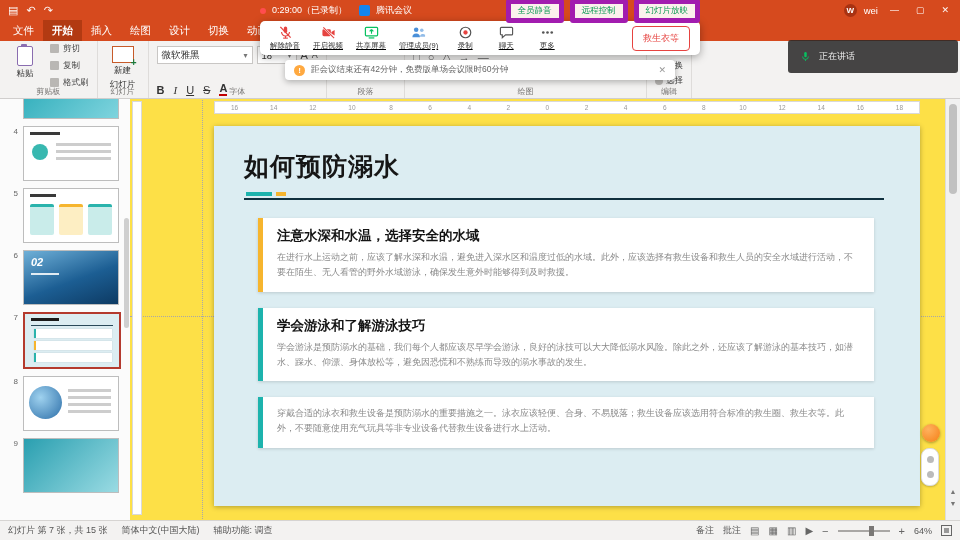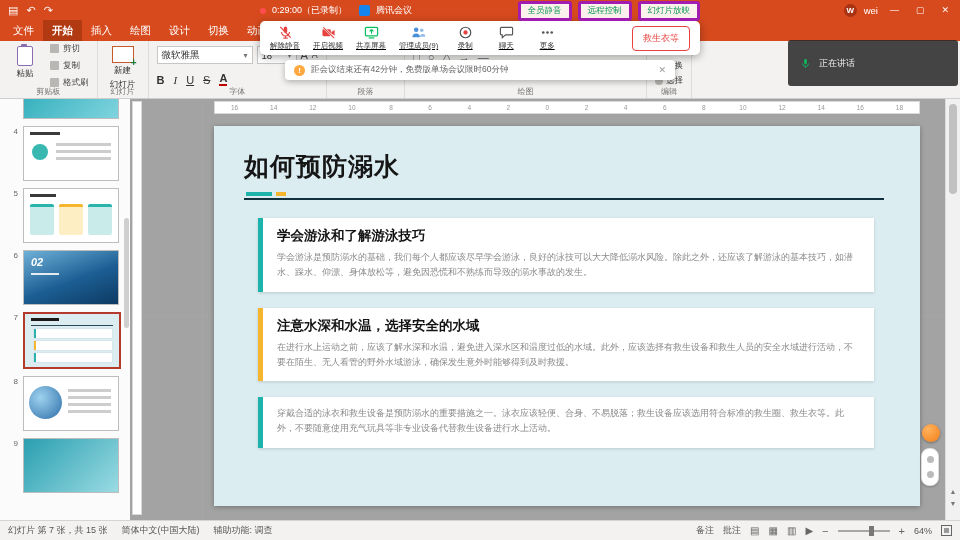--- a/index.html
+++ b/index.html
@@ -27,21 +27,21 @@
   .g-clip{display:flex;gap:8px;}
   .bigbtn{display:flex;flex-direction:column;align-items:center;gap:2px;width:34px;}
   .clipicon{width:14px;height:18px;border:1.5px solid #8a6db0;border-radius:2px;background:#fff;position:relative;}
   .clipicon:after{content:"";position:absolute;left:3px;top:-3px;width:6px;height:3px;background:#8a6db0;border-radius:1px;}
   .bigbtn .blab{font-size:8.5px;color:#333;}
   .minicol{display:flex;flex-direction:column;justify-content:center;gap:5px;}
   .mini{display:flex;align-items:center;gap:4px;font-size:8.5px;color:#444;}
   .mini .mi{width:9px;height:9px;background:#b9b7b4;border-radius:1px;display:inline-block;}
   .slideicon{width:20px;height:15px;border:1.2px solid #c75b2a;background:#fff;position:relative;}
   .slideicon:after{content:"+";position:absolute;right:-4px;bottom:-6px;color:#1a7a3c;font-size:10px;font-weight:bold;}
-  .g-font .rowa{display:flex;align-items:center;gap:4px;margin-bottom:9px;}
+  .g-font .rowa{display:flex;align-items:center;gap:4px;margin-bottom:19px;}
   .fontbox{width:86px;height:16px;border:1px solid #c8c6c4;background:#fff;font-size:9.5px;color:#333;display:flex;align-items:center;justify-content:space-between;padding:0 4px;}
   .sizebox{width:30px;height:16px;border:1px solid #c8c6c4;background:#fff;font-size:9.5px;color:#333;display:flex;align-items:center;justify-content:space-between;padding:0 4px;}
   .caret{color:#777;font-size:8px;}
   .aglyph{font-size:11px;color:#444;}
   .aglyph.small{font-size:9px;}
   .rowb{display:flex;align-items:center;gap:9px;font-size:11px;color:#333;}
   .fx{font-weight:bold;}
   .fi{font-style:italic;font-family:"Liberation Serif",serif;}
   .fu{text-decoration:underline;}
   .fs{text-decoration:line-through;}
@@ -80,21 +80,21 @@
   .by{background:#fdeec3;border-top:3px solid #f6b52e;}
   .tv-cur{position:absolute;inset:0;background:#dcedf2;}
   .tv-cur .tl{position:absolute;left:6px;top:4px;width:28px;height:3px;background:#1b1b1b;}
   .tv-cur .hr{position:absolute;left:6px;right:6px;top:11px;height:1px;background:#2a4a5a;}
   .tv-cur b{position:absolute;left:9px;right:7px;height:9px;background:#fff;border-left:2px solid #2ab3ac;box-shadow:0 0 1px rgba(0,0,0,.2);}
   .tv-cur .r1{top:15px;}
   .tv-cur .r2{top:27px;border-left-color:#f6b52e;}
   .tv-cur .r3{top:39px;}
   .tv-circleimg{position:absolute;left:5px;top:9px;width:33px;height:33px;border-radius:50%;background:radial-gradient(circle at 35% 35%,#9fd2ef,#2c6ea8);}
 
-  .canvas{position:absolute;left:130px;right:14px;top:0;bottom:0;background:#a3a3a3;overflow:hidden;}
+  .canvas{position:absolute;left:130px;right:14px;top:0;bottom:0;background:#fde047;overflow:hidden;}
   .guide-v{position:absolute;left:72px;top:0;bottom:0;border-left:1px dotted #a8a8a8;}
   .guide-h{position:absolute;top:218px;left:0;right:0;border-top:1px dotted #a8a8a8;}
   .hruler{position:absolute;top:3px;left:84px;width:706px;height:13px;background:#fff;border:1px solid #d9d9d9;display:flex;align-items:center;box-sizing:border-box;}
   .hruler span{flex:1;text-align:center;font-size:6.5px;color:#999;}
   .vruler{position:absolute;top:3px;left:2px;width:10px;bottom:6px;background:#fff;border:1px solid #d9d9d9;box-sizing:border-box;}
 
   .slide{position:absolute;left:84px;top:28px;width:706px;height:380px;background:#dcedf2;box-shadow:0 1px 5px rgba(0,0,0,.3);}
   .slide-title{position:absolute;left:30px;top:24px;font-size:25px;font-weight:bold;color:#161616;letter-spacing:1px;}
   .acc{position:absolute;top:66px;height:4px;}
   .acc1{left:32px;width:26px;background:#1db3ad;}
@@ -125,31 +125,31 @@
   .zoomsign{font-size:11px;color:#666;}
   .fitico{width:9px;height:9px;border:1px solid #666;position:relative;}
   .fitico:after{content:"";position:absolute;inset:2px;background:#999;}
 
   
   .meeting{position:absolute;top:3px;left:50%;transform:translateX(-50%);width:440px;z-index:60;}
   .m-row1{display:flex;align-items:center;gap:6px;height:15px;color:#fff;font-size:9px;white-space:nowrap;}
   .rec-dot{width:6px;height:6px;border-radius:50%;background:#ff4d4f;flex:none;}
   .m-logo{width:11px;height:11px;border-radius:2px;background:#1485ee;flex:none;margin-left:6px;}
   .pills{margin-left:auto;display:flex;gap:6px;}
-  .pill{border:3px solid #a21caf;color:#0a9a52;background:rgba(255,255,255,.92);font-size:8.5px;padding:1px 7px;border-radius:3px;white-space:nowrap;}
+  .pill{border:5px solid #a21caf;color:#0a9a52;background:rgba(255,255,255,.92);font-size:8.5px;padding:1px 7px;border-radius:3px;white-space:nowrap;}
   .m-row2{margin-top:3px;background:#fff;border-radius:5px;box-shadow:0 2px 8px rgba(0,0,0,.35);display:flex;align-items:center;padding:4px 10px;gap:13px;}
   .mc{display:flex;flex-direction:column;align-items:center;gap:1px;min-width:28px;text-decoration:underline;}
   .mc-icon{width:15px;height:15px;display:flex;align-items:center;justify-content:center;}
   .mc-label{font-size:7.5px;color:#333;white-space:nowrap;}
   .end-btn{margin-left:auto;border:1px solid #e64340;color:#e64340;font-size:9px;padding:5px 10px;border-radius:4px;background:#fff;white-space:nowrap;}
   .m-notice{margin:5px auto 0;width:372px;background:#fff;border-radius:4px;box-shadow:0 2px 6px rgba(0,0,0,.28);display:flex;align-items:center;gap:6px;padding:4px 9px;font-size:8.5px;color:#666;}
   .n-ico{width:11px;height:11px;border-radius:50%;background:#ffa940;color:#fff;font-size:8px;display:flex;align-items:center;justify-content:center;flex:none;font-weight:bold;}
   .n-close{margin-left:auto;color:#999;font-size:9px;}
 
-  .speaking{position:absolute;top:40px;right:2px;height:14px;background:rgba(38,38,38,.85);border-radius:3px;display:flex;align-items:center;gap:6px;padding:16px 10px;color:#eee;font-size:9px;z-index:55;min-width:150px;}
+  .speaking{position:absolute;top:40px;right:2px;height:33px;background:rgba(38,38,38,.85);border-radius:3px;display:flex;align-items:center;gap:6px;padding:0 10px;color:#eee;font-size:9px;z-index:55;min-width:150px;}
 </style>
 </head>
 <body>
 
 <div class="app">
 
   <div class="titlebar">
     <div class="qat">
       <span>▤</span>
       <span>↶</span>
@@ -376,28 +376,28 @@
           <span>18</span>
         </div>
 
       <div class="slide">
         <div class="slide-title">如何预防溺水</div>
         <span class="acc acc1"></span>
         <span class="acc acc2"></span>
         <div class="title-line"></div>
         <div class="cards">
             <div class="card">
+              <span class="card-bar" style="background:#f6b52e"></span>
+              <div class="card-h">注意水深和水温，选择安全的水域</div>
+              <div class="card-b">在进行水上运动之前，应该了解水深和水温，避免进入深水区和温度过低的水域。此外，应该选择有救生设备和救生人员的安全水域进行活动，不要在陌生、无人看管的野外水域游泳，确保发生意外时能够得到及时救援。</div>
+            </div>
+            <div class="card">
               <span class="card-bar" style="background:#1db3ad"></span>
               <div class="card-h">学会游泳和了解游泳技巧</div>
               <div class="card-b">学会游泳是预防溺水的基础，我们每个人都应该尽早学会游泳，良好的泳技可以大大降低溺水风险。除此之外，还应该了解游泳的基本技巧，如潜水、踩水、仰漂、身体放松等，避免因恐慌和不熟练而导致的溺水事故的发生。</div>
-            </div>
-            <div class="card">
-              <span class="card-bar" style="background:#f6b52e"></span>
-              <div class="card-h">注意水深和水温，选择安全的水域</div>
-              <div class="card-b">在进行水上运动之前，应该了解水深和水温，避免进入深水区和温度过低的水域。此外，应该选择有救生设备和救生人员的安全水域进行活动，不要在陌生、无人看管的野外水域游泳，确保发生意外时能够得到及时救援。</div>
             </div>
             <div class="card">
               <span class="card-bar" style="background:#1db3ad"></span>
               <div class="card-b">穿戴合适的泳衣和救生设备是预防溺水的重要措施之一。泳衣应该轻便、合身、不易脱落；救生设备应该选用符合标准的救生圈、救生衣等。此外，不要随意使用充气玩具等非专业设备代替救生设备进行水上活动。</div>
             </div>
           </div>
       </div>
     </div>
 
     <div class="rstrip">

